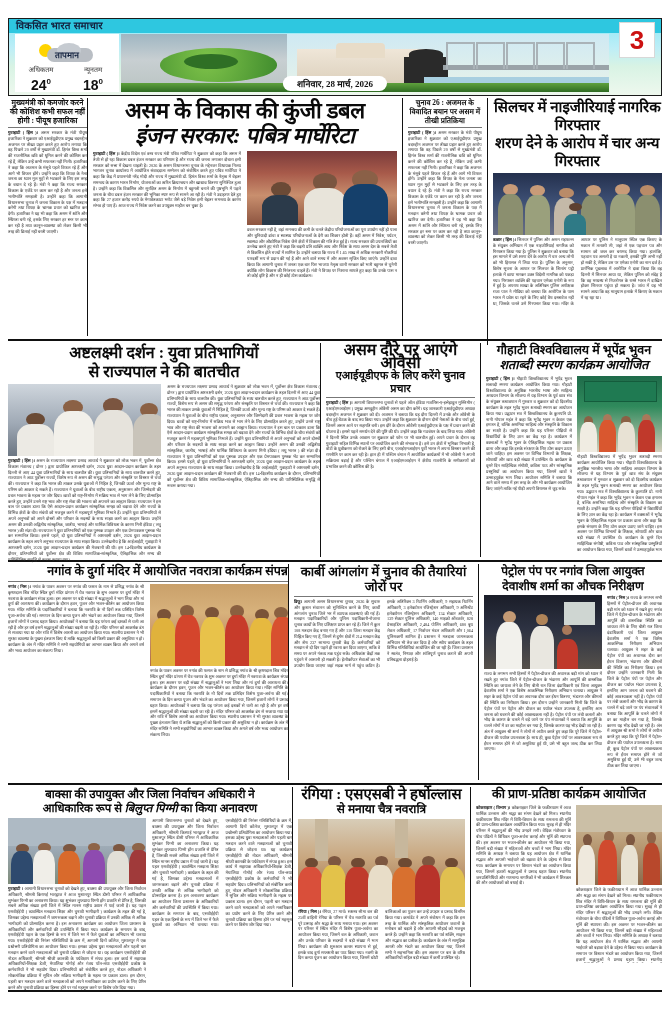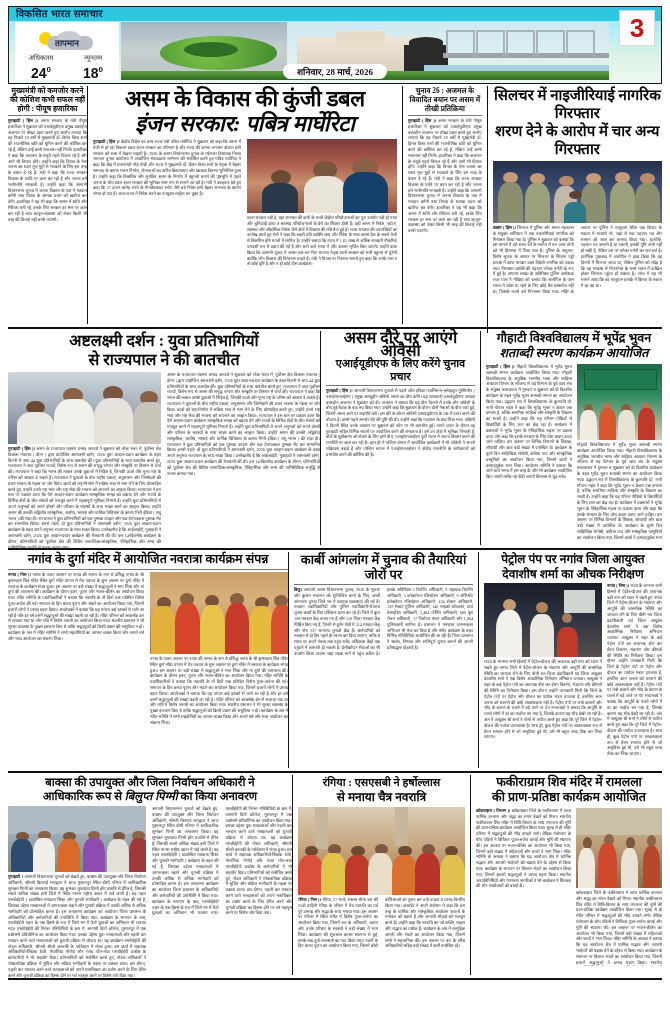--- a/index.html
+++ b/index.html
@@ -1,17 +1,17 @@
 <!DOCTYPE html>
 <html><head>
 <meta charset="utf-8">
 <style>
   html,body{margin:0;padding:0;background:#ffffff;}
   body{width:670px;height:1024px;overflow:hidden;font-family:"Liberation Serif",serif;color:#111;}
-  .page{width:670px;height:1024px;position:relative;box-sizing:border-box;padding:6px 8px 4px 8px;background:#fff;}
+  .page{width:670px;height:1024px;position:relative;box-sizing:border-box;padding:18px 8px 4px 8px;background:#fff;}
 
   
   .masthead{position:relative;height:76px;border:1px solid #1b1b1b;background:
      linear-gradient(180deg,#8ee8f5 0%,#bdeef7 38%,#d8f3e4 62%,#eef8ee 100%);
      overflow:hidden;}
   .mh-strip{position:absolute;left:0;top:0;width:100%;height:14px;background:#2ec7e0;}
   .mh-brand{position:absolute;left:4px;top:0px;font-family:"Liberation Sans",sans-serif;
      font-weight:bold;font-size:10px;color:#13223f;letter-spacing:.2px;line-height:14px;padding-left:3px;}
   .wx{position:absolute;left:6px;top:15px;width:104px;height:58px;background:#ffffff;
       border:0;display:flex;flex-direction:column;align-items:center;justify-content:flex-start;}
@@ -306,21 +306,21 @@
         </div>
       </div>
     </div>
   </div>
 
   <div class="hr-thick"></div>
 
   <div class="row" style="height:216px;">
 
     <div style="width:286px;">
-      <div class="hl-md" style="font-size:12.5px;line-height:15px;">नगांव के दुर्गा मंदिर में आयोजित नवरात्रा कार्यक्रम संपन्न</div>
+      <div class="hl-md" style="font-size:12.5px;line-height:15px;text-align:right;">नगांव के दुर्गा मंदिर में आयोजित नवरात्रा कार्यक्रम संपन्न</div>
       <div class="hr-hair"></div>
       <div style="display:flex;gap:6px;">
         <div style="width:136px;">
           <div class="body micro" style="height:186px;overflow:hidden;">
             <span class="dl">नगांव ( निस )।</span>
             <span>नगांव के पावन अवसर पर नगांव की फसल के नाम से प्रसिद्ध नगांव के श्री कृष्णदास शिव मंदिर स्थित दुर्गा मंदिर प्रांगण में चैत्र नवरात्र के शुभ अवसर पर दुर्गा मंदिर में नवरात्रा के कार्यक्रम संपन्न हुआ। इस अवसर पर बड़ी संख्या में श्रद्धालुओं ने भाग लिया और मां दुर्गा की आराधना की। कार्यक्रम के दौरान हवन, पूजन और भजन-कीर्तन का आयोजन किया गया। मंदिर समिति के पदाधिकारियों ने बताया कि नवरात्रि के नौ दिनों तक प्रतिदिन विशेष पूजा-अर्चना की गई। समापन के दिन कन्या पूजन और भंडारे का आयोजन किया गया, जिसमें हजारों लोगों ने प्रसाद ग्रहण किया। आयोजकों ने बताया कि यह परंपरा कई दशकों से चली आ रही है और हर वर्ष इसमें श्रद्धालुओं की संख्या बढ़ती जा रही है। मंदिर परिसर को आकर्षक ढंग से सजाया गया था और रात्रि में विशेष आरती का आयोजन किया गया। स्थानीय प्रशासन ने भी सुरक्षा व्यवस्था के पुख्ता इंतजाम किए थे ताकि श्रद्धालुओं को किसी प्रकार की असुविधा न हो। कार्यक्रम के अंत में मंदिर समिति ने सभी सहयोगियों का आभार व्यक्त किया और अगले वर्ष और भव्य आयोजन का संकल्प लिया।</span>
           </div>
         </div>
         <div style="width:138px;">
           <div class="ph p-crowd" style="height:82px;">
@@ -417,21 +417,21 @@
         </div>
         <div style="width:140px;">
           <div class="body micro cols2" style="height:180px;overflow:hidden;">
             <span>आगामी विधानसभा चुनावों को देखते हुए, बाक्सा की उपायुक्त और जिला निर्वाचन अधिकारी, श्रीमती किरणई भारद्वाज ने आज मुशालपुर स्थित डीसी परिसर में आधिकारिक शुभंकर पिग्मी का अनावरण किया। यह शुभंकर लुप्तप्राय पिग्मी हॉग प्रजाति से प्रेरित है, जिसकी सबसे अधिक संख्या इसी जिले में स्थित मानस राष्ट्रीय उद्यान में पाई जाती है। यह पहल एसवीईईपी ( व्यवस्थित मतदाता शिक्षा और चुनावी भागीदारी ) कार्यक्रम के तहत की गई है, जिसका उद्देश्य मतदाताओं में जागरूकता बढ़ाने और चुनावी प्रक्रिया में उनकी अधिक से अधिक भागीदारी को प्रोत्साहित करना है। इस अनावरण कार्यक्रम का आयोजन जिला प्रशासन के अधिकारियों और कर्मचारियों की उपस्थिति में किया गया। कार्यक्रम के समापन के बाद, एसवीईईपी पहल के एक हिस्से के रूप में जिले भर में फैले युवाओं का अभियान भी चलाया गया। एसवीईईपी की निरंतर गतिविधियों के क्रम में, आगामी दिनों कॉलेज, मुशालपुर में एक प्रश्नोत्तरी प्रतियोगिता का आयोजन किया गया। इसका उद्देश्य युवा मतदाताओं और पहली बार मतदान करने वाले मतदाताओं को चुनावी प्रक्रिया से जोड़ना था। यह कार्यक्रम एसवीईईपी की नोडल अधिकारी, श्रीमती श्रीजी कालकी के पर्यवेक्षण में संपन्न हुआ। इस कार्य में सहायक अधिकारियों-शिक्षक डेजी, मेघालिया गोगोई और रंजय पॉल-तथा एसवीईईपी प्रकोष्ठ के कर्मचारियों ने भी सहयोग दिया। प्रतिभागियों को संबोधित करते हुए, नोडल अधिकारी ने लोकतांत्रिक प्रक्रिया में सूचित और सक्रिय भागीदारी के महत्व पर प्रकाश डाला। इस दौरान, पहली बार मतदान करने वाले मतदाताओं को अपने मताधिकार का प्रयोग करने के लिए प्रेरित करने और चुनावी प्रक्रिया का हिस्सा होने पर गर्व महसूस करने पर विशेष जोर दिया गया।</span>
           </div>
         </div>
       </div>
     </div>
 
     <div class="vsep pad-l pad-r" style="width:178px;">
-      <div class="hl-md" style="font-size:11px;line-height:14.5px;">रंगिया : एसएसबी ने हर्षोल्लास</div>
+      <div class="hl-md" style="font-size:15px;line-height:14.5px;">रंगिया : एसएसबी ने हर्षोल्लास</div>
       <div class="hl-md" style="font-size:12px;line-height:14.5px;">से मनाया चैत्र नवरात्रि</div>
       <div class="ph p-temple" style="height:88px;margin-top:3px;">
         <div class="base"></div>
         <div style="position:absolute;left:10%;top:0;width:8%;height:48%;background:#c7b79c;"></div>
         <div style="position:absolute;left:58%;top:0;width:8%;height:44%;background:#c7b79c;"></div>
         <div class="head" style="left:4%;top:44%;width:8%;height:12%;background:#6e4a33;"></div>
         <div class="fig" style="left:0%;width:15%;height:46%;background:#d94f3a;"></div>
         <div class="head" style="left:18%;top:42%;width:8%;height:12%;background:#7d5740;"></div>
         <div class="fig" style="left:14%;width:15%;height:48%;background:#e3c24a;"></div>
         <div class="head" style="left:32%;top:44%;width:8%;height:12%;background:#6e4a33;"></div>
@@ -445,21 +445,20 @@
         <div class="head" style="left:88%;top:44%;width:8%;height:12%;background:#6e4a33;"></div>
         <div class="fig" style="left:85%;width:15%;height:46%;background:#e0c050;"></div>
       </div>
       <div class="body micro cols2" style="height:86px;overflow:hidden;margin-top:2px;">
         <span class="dl">रंगिया ( निस )।</span>
         <span>रंगिया, 27 मार्च। सशस्त्र सीमा बल की 25वीं वाहिनी रंगिया के परिसर में चैत्र नवरात्रि का पर्व पूरे उत्साह और श्रद्धा के साथ मनाया गया। इस अवसर पर परिसर में स्थित मंदिर में विशेष पूजा-अर्चना का आयोजन किया गया, जिसमें बल के अधिकारी, जवान और उनके परिवार के सदस्यों ने बड़ी संख्या में भाग लिया। कार्यक्रम की शुरुआत कलश स्थापना से हुई, इसके बाद दुर्गा सप्तशती का पाठ किया गया। नवमी के दिन कन्या पूजन का आयोजन किया गया, जिसमें छोटी बालिकाओं का पूजन कर उन्हें उपहार व प्रसाद वितरित किया गया। कमांडेंट ने अपने संबोधन में कहा कि इस तरह के धार्मिक और सांस्कृतिक आयोजन जवानों के मनोबल को बढ़ाते हैं और आपसी सौहार्द को मजबूत करते हैं। उन्होंने कहा कि नवरात्रि का पर्व शक्ति, साहस और सद्भाव का प्रतीक है। कार्यक्रम के अंत में सामूहिक आरती और भंडारे का आयोजन किया गया, जिसमें सभी ने सहभागिता की। इस अवसर पर बल के वरिष्ठ अधिकारियों सहित बड़ी संख्या में कर्मी उपस्थित रहे।</span>
       </div>
     </div>
 
     <div class="vsep pad-l" style="width:186px;">
-      <div class="hl-md" style="font-size:12.5px;line-height:15px;">फकीराग्राम शिव मंदिर में रामलला</div>
       <div class="hl-md" style="font-size:12.5px;line-height:15px;">की प्राण-प्रतिष्ठा कार्यक्रम आयोजित</div>
       <div style="display:flex;gap:5px;margin-top:3px;">
         <div style="width:95px;">
           <div class="body micro" style="height:160px;overflow:hidden;">
             <span class="dl">कोकराझार ( विभाग )।</span>
             <span>कोकराझार जिले के फकीराग्राम में आज धार्मिक उल्लास और श्रद्धा का संगम देखने को मिला। स्थानीय फकीराग्राम शिव मंदिर में विधि-विधान के साथ रामलला की मूर्ति की प्राण-प्रतिष्ठा कार्यक्रम आयोजित किया गया। सुबह से ही मंदिर परिसर में श्रद्धालुओं की भीड़ उमड़ने लगी। वैदिक मंत्रोच्चार के बीच पंडितों ने विधिवत पूजा-अर्चना कराई और मूर्ति की स्थापना की। इस अवसर पर भजन-कीर्तन का आयोजन भी किया गया, जिसमें बड़ी संख्या में महिलाओं और बच्चों ने भाग लिया। मंदिर समिति के अध्यक्ष ने बताया कि यह आयोजन क्षेत्र में धार्मिक सद्भाव और आपसी भाईचारे को बढ़ावा देने के उद्देश्य से किया गया। कार्यक्रम के समापन पर विशाल भंडारे का आयोजन किया गया, जिसमें हजारों श्रद्धालुओं ने प्रसाद ग्रहण किया। स्थानीय जनप्रतिनिधियों और गणमान्य नागरिकों ने भी कार्यक्रम में शिरकत की और आयोजकों को बधाई दी।</span>
           </div>
         </div>
         <div style="width:86px;">
           <div class="ph p-hall" style="height:80px;">

